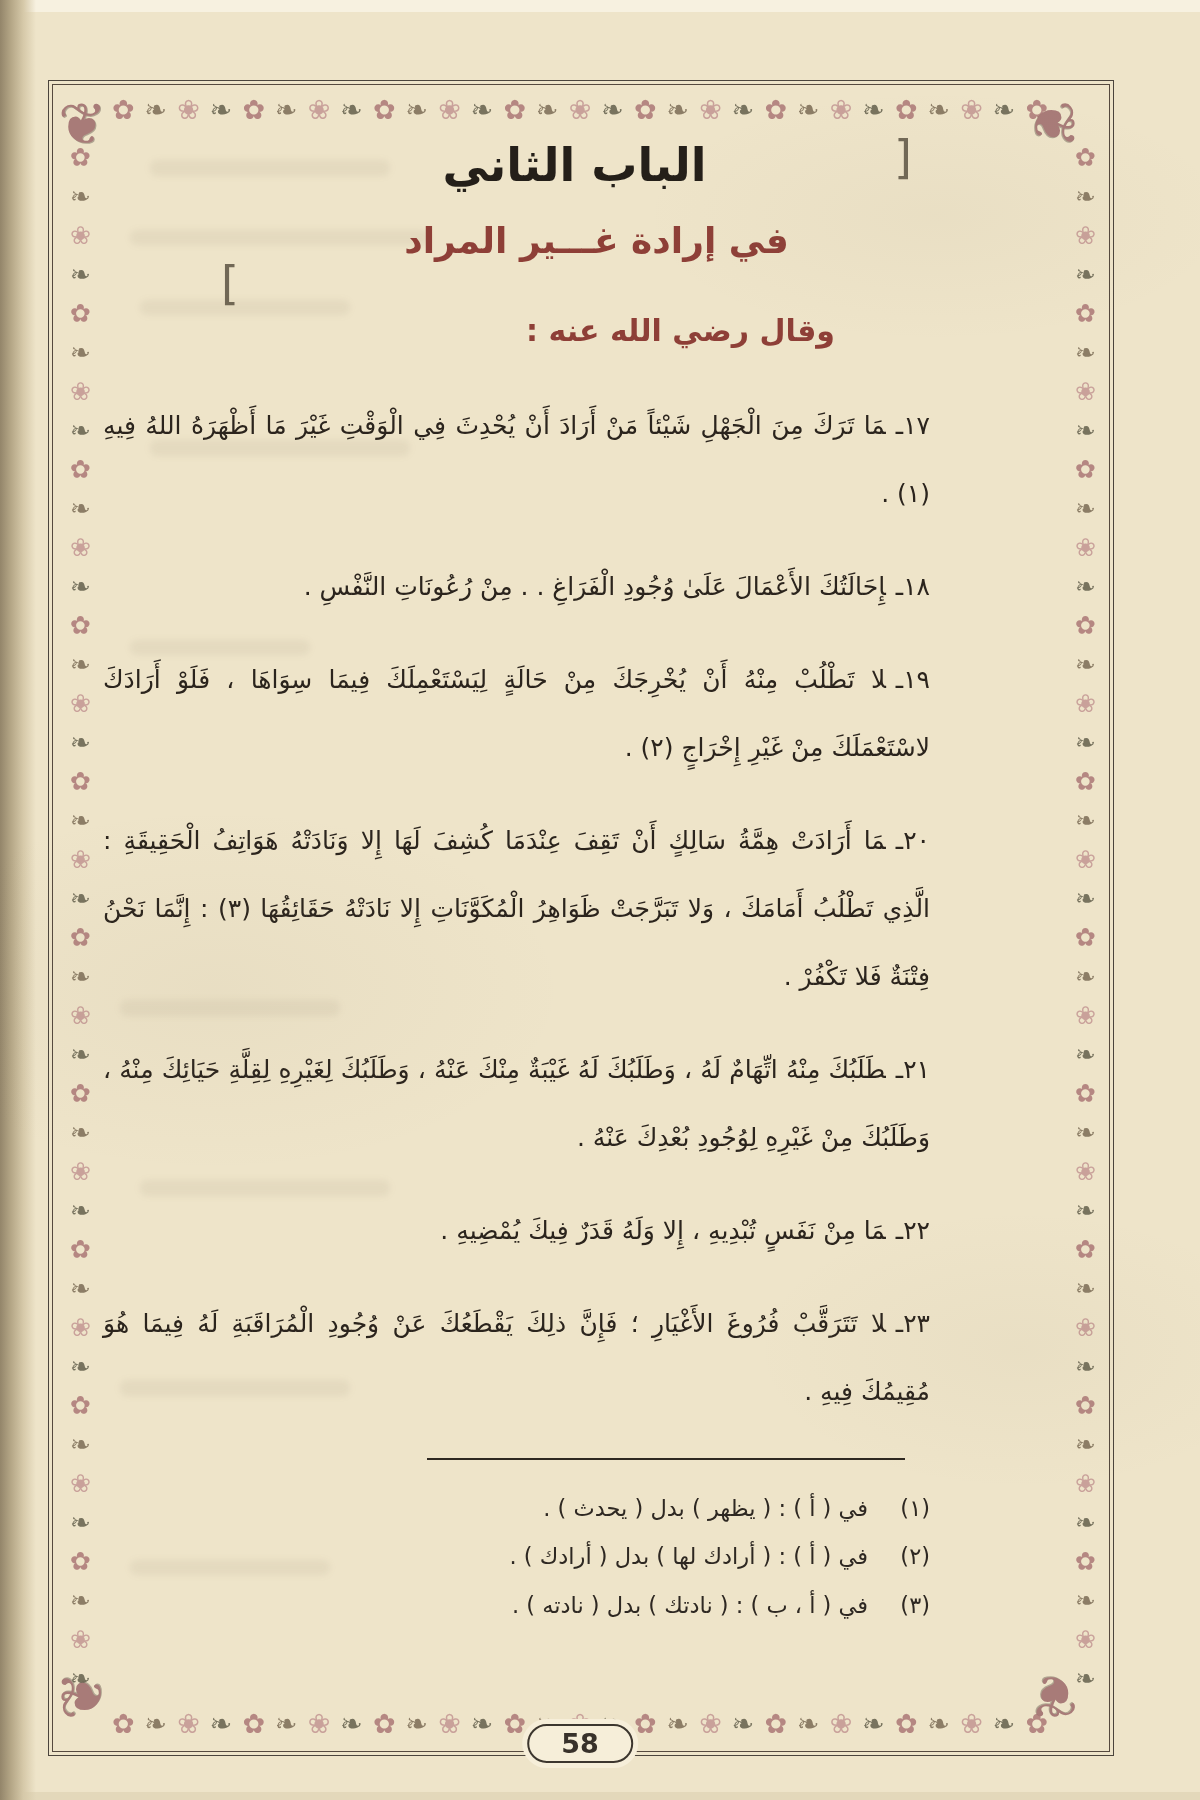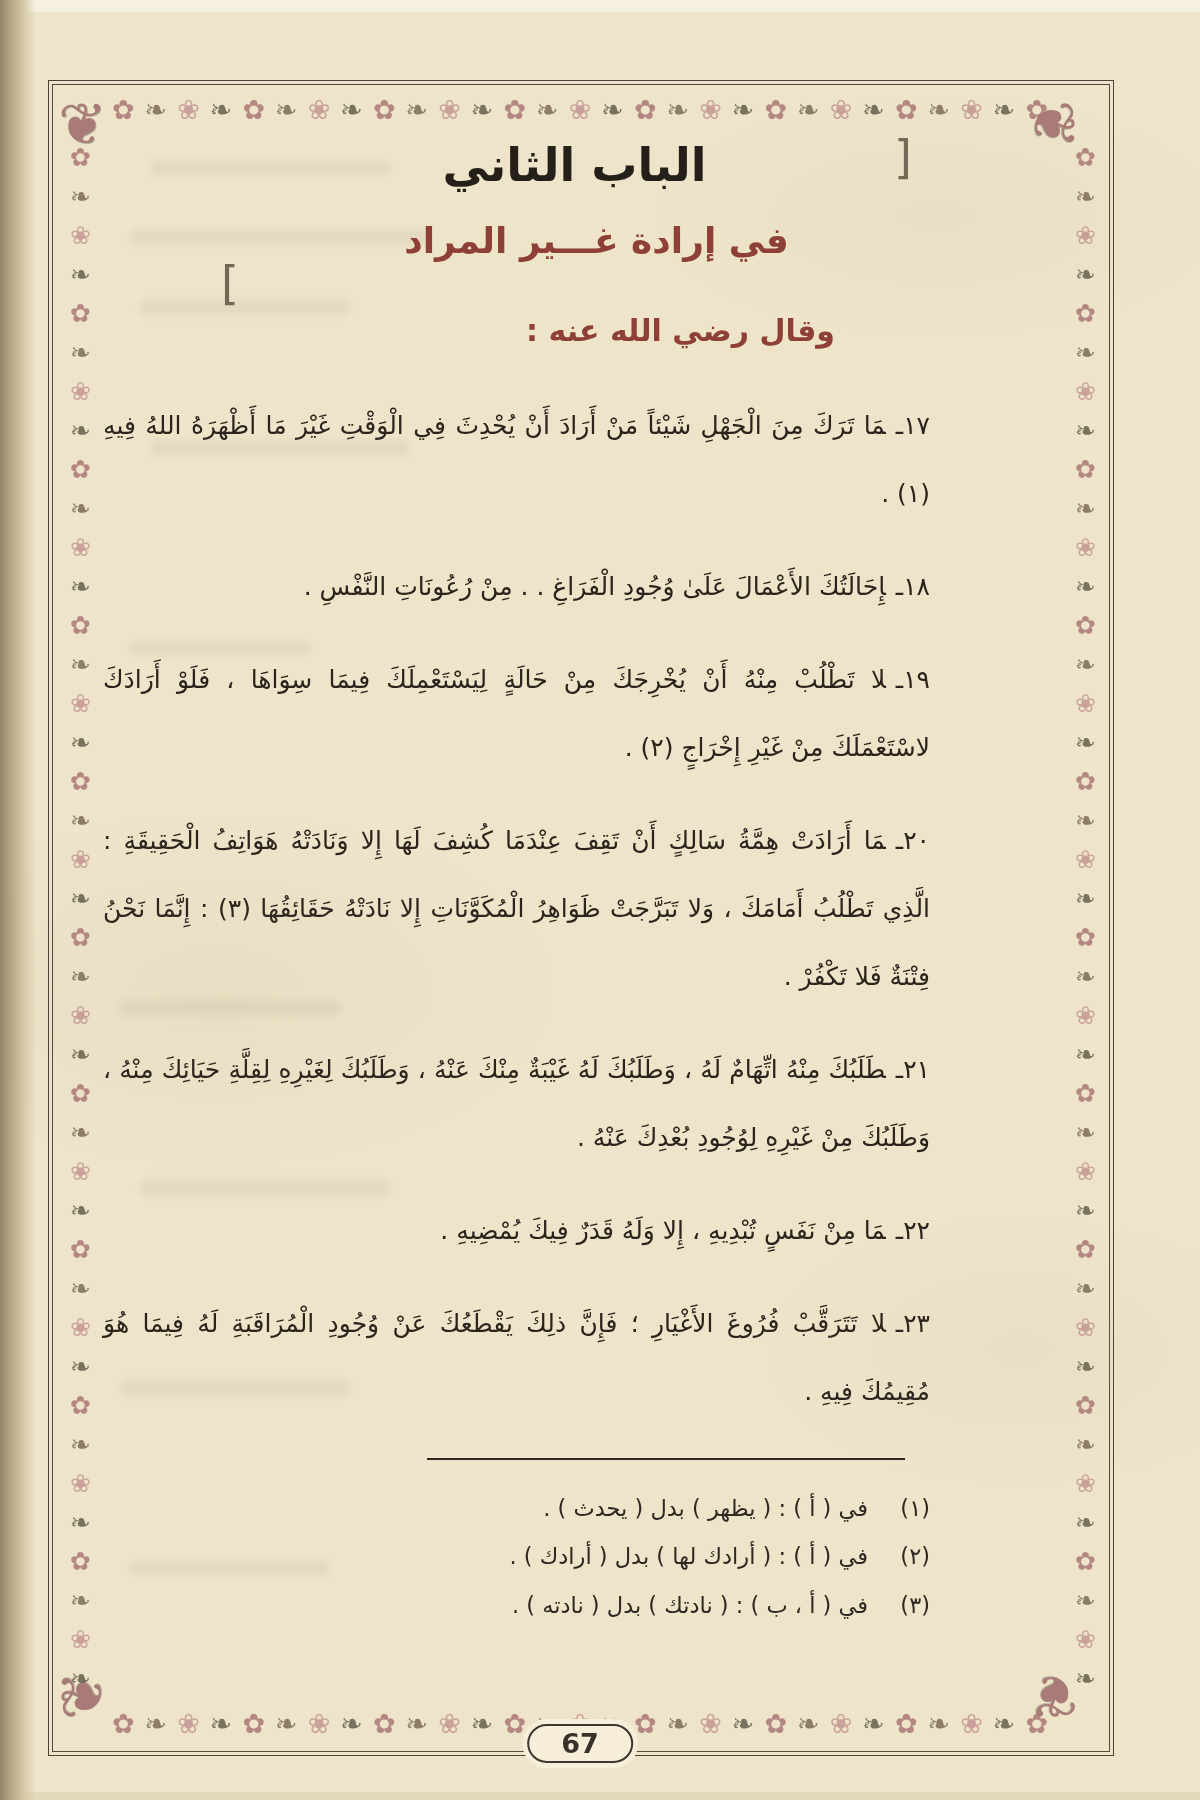--- a/index.html
+++ b/index.html
@@ -89,21 +89,21 @@
   <div class="frame"></div>
   <div class="band band-top"><span style="color: rgb(177, 128, 125);">✿</span><span style="color: rgb(132, 117, 94);">❧</span><span style="color: rgb(198, 156, 151);">❀</span><span style="color: rgb(110, 106, 86);">❧</span><span style="color: rgb(177, 128, 125);">✿</span><span style="color: rgb(132, 117, 94);">❧</span><span style="color: rgb(198, 156, 151);">❀</span><span style="color: rgb(110, 106, 86);">❧</span><span style="color: rgb(177, 128, 125);">✿</span><span style="color: rgb(132, 117, 94);">❧</span><span style="color: rgb(198, 156, 151);">❀</span><span style="color: rgb(110, 106, 86);">❧</span><span style="color: rgb(177, 128, 125);">✿</span><span style="color: rgb(132, 117, 94);">❧</span><span style="color: rgb(198, 156, 151);">❀</span><span style="color: rgb(110, 106, 86);">❧</span><span style="color: rgb(177, 128, 125);">✿</span><span style="color: rgb(132, 117, 94);">❧</span><span style="color: rgb(198, 156, 151);">❀</span><span style="color: rgb(110, 106, 86);">❧</span><span style="color: rgb(177, 128, 125);">✿</span><span style="color: rgb(132, 117, 94);">❧</span><span style="color: rgb(198, 156, 151);">❀</span><span style="color: rgb(110, 106, 86);">❧</span><span style="color: rgb(177, 128, 125);">✿</span><span style="color: rgb(132, 117, 94);">❧</span><span style="color: rgb(198, 156, 151);">❀</span><span style="color: rgb(110, 106, 86);">❧</span><span style="color: rgb(177, 128, 125);">✿</span></div>
   <div class="band band-bottom"><span style="color: rgb(177, 128, 125);">✿</span><span style="color: rgb(132, 117, 94);">❧</span><span style="color: rgb(198, 156, 151);">❀</span><span style="color: rgb(110, 106, 86);">❧</span><span style="color: rgb(177, 128, 125);">✿</span><span style="color: rgb(132, 117, 94);">❧</span><span style="color: rgb(198, 156, 151);">❀</span><span style="color: rgb(110, 106, 86);">❧</span><span style="color: rgb(177, 128, 125);">✿</span><span style="color: rgb(132, 117, 94);">❧</span><span style="color: rgb(198, 156, 151);">❀</span><span style="color: rgb(110, 106, 86);">❧</span><span style="color: rgb(177, 128, 125);">✿</span><span style="color: rgb(132, 117, 94);">❧</span><span style="color: rgb(198, 156, 151);">❀</span><span style="color: rgb(110, 106, 86);">❧</span><span style="color: rgb(177, 128, 125);">✿</span><span style="color: rgb(132, 117, 94);">❧</span><span style="color: rgb(198, 156, 151);">❀</span><span style="color: rgb(110, 106, 86);">❧</span><span style="color: rgb(177, 128, 125);">✿</span><span style="color: rgb(132, 117, 94);">❧</span><span style="color: rgb(198, 156, 151);">❀</span><span style="color: rgb(110, 106, 86);">❧</span><span style="color: rgb(177, 128, 125);">✿</span><span style="color: rgb(132, 117, 94);">❧</span><span style="color: rgb(198, 156, 151);">❀</span><span style="color: rgb(110, 106, 86);">❧</span><span style="color: rgb(177, 128, 125);">✿</span></div>
   <div class="band band-left"><span style="color: rgb(177, 128, 125);">✿</span><span style="color: rgb(132, 117, 94);">❧</span><span style="color: rgb(198, 156, 151);">❀</span><span style="color: rgb(110, 106, 86);">❧</span><span style="color: rgb(177, 128, 125);">✿</span><span style="color: rgb(132, 117, 94);">❧</span><span style="color: rgb(198, 156, 151);">❀</span><span style="color: rgb(110, 106, 86);">❧</span><span style="color: rgb(177, 128, 125);">✿</span><span style="color: rgb(132, 117, 94);">❧</span><span style="color: rgb(198, 156, 151);">❀</span><span style="color: rgb(110, 106, 86);">❧</span><span style="color: rgb(177, 128, 125);">✿</span><span style="color: rgb(132, 117, 94);">❧</span><span style="color: rgb(198, 156, 151);">❀</span><span style="color: rgb(110, 106, 86);">❧</span><span style="color: rgb(177, 128, 125);">✿</span><span style="color: rgb(132, 117, 94);">❧</span><span style="color: rgb(198, 156, 151);">❀</span><span style="color: rgb(110, 106, 86);">❧</span><span style="color: rgb(177, 128, 125);">✿</span><span style="color: rgb(132, 117, 94);">❧</span><span style="color: rgb(198, 156, 151);">❀</span><span style="color: rgb(110, 106, 86);">❧</span><span style="color: rgb(177, 128, 125);">✿</span><span style="color: rgb(132, 117, 94);">❧</span><span style="color: rgb(198, 156, 151);">❀</span><span style="color: rgb(110, 106, 86);">❧</span><span style="color: rgb(177, 128, 125);">✿</span><span style="color: rgb(132, 117, 94);">❧</span><span style="color: rgb(198, 156, 151);">❀</span><span style="color: rgb(110, 106, 86);">❧</span><span style="color: rgb(177, 128, 125);">✿</span><span style="color: rgb(132, 117, 94);">❧</span><span style="color: rgb(198, 156, 151);">❀</span><span style="color: rgb(110, 106, 86);">❧</span><span style="color: rgb(177, 128, 125);">✿</span><span style="color: rgb(132, 117, 94);">❧</span><span style="color: rgb(198, 156, 151);">❀</span><span style="color: rgb(110, 106, 86);">❧</span><span style="color: rgb(177, 128, 125);">✿</span><span style="color: rgb(132, 117, 94);">❧</span><span style="color: rgb(198, 156, 151);">❀</span></div>
   <div class="band band-right"><span style="color: rgb(177, 128, 125);">✿</span><span style="color: rgb(132, 117, 94);">❧</span><span style="color: rgb(198, 156, 151);">❀</span><span style="color: rgb(110, 106, 86);">❧</span><span style="color: rgb(177, 128, 125);">✿</span><span style="color: rgb(132, 117, 94);">❧</span><span style="color: rgb(198, 156, 151);">❀</span><span style="color: rgb(110, 106, 86);">❧</span><span style="color: rgb(177, 128, 125);">✿</span><span style="color: rgb(132, 117, 94);">❧</span><span style="color: rgb(198, 156, 151);">❀</span><span style="color: rgb(110, 106, 86);">❧</span><span style="color: rgb(177, 128, 125);">✿</span><span style="color: rgb(132, 117, 94);">❧</span><span style="color: rgb(198, 156, 151);">❀</span><span style="color: rgb(110, 106, 86);">❧</span><span style="color: rgb(177, 128, 125);">✿</span><span style="color: rgb(132, 117, 94);">❧</span><span style="color: rgb(198, 156, 151);">❀</span><span style="color: rgb(110, 106, 86);">❧</span><span style="color: rgb(177, 128, 125);">✿</span><span style="color: rgb(132, 117, 94);">❧</span><span style="color: rgb(198, 156, 151);">❀</span><span style="color: rgb(110, 106, 86);">❧</span><span style="color: rgb(177, 128, 125);">✿</span><span style="color: rgb(132, 117, 94);">❧</span><span style="color: rgb(198, 156, 151);">❀</span><span style="color: rgb(110, 106, 86);">❧</span><span style="color: rgb(177, 128, 125);">✿</span><span style="color: rgb(132, 117, 94);">❧</span><span style="color: rgb(198, 156, 151);">❀</span><span style="color: rgb(110, 106, 86);">❧</span><span style="color: rgb(177, 128, 125);">✿</span><span style="color: rgb(132, 117, 94);">❧</span><span style="color: rgb(198, 156, 151);">❀</span><span style="color: rgb(110, 106, 86);">❧</span><span style="color: rgb(177, 128, 125);">✿</span><span style="color: rgb(132, 117, 94);">❧</span><span style="color: rgb(198, 156, 151);">❀</span><span style="color: rgb(110, 106, 86);">❧</span><span style="color: rgb(177, 128, 125);">✿</span><span style="color: rgb(132, 117, 94);">❧</span><span style="color: rgb(198, 156, 151);">❀</span></div>
   <span class="corner corner-tl">❦</span>
   <span class="corner corner-tr">❦</span>
   <span class="corner corner-bl">❦</span>
   <span class="corner corner-br">❦</span>
 
-  <div class="page-pill">67</div>
+  <div class="page-pill">58</div>
 
   <div class="content">
     <div class="header-block">
       <span class="bracket bracket-right">[</span>
       <h1 class="title">الباب الثاني</h1>
       <div class="subtitle">في إرادة غـــير المراد</div>
       <span class="bracket bracket-left">]</span>
     </div>
 
     <div class="attribution">وقال رضي الله عنه :</div>

